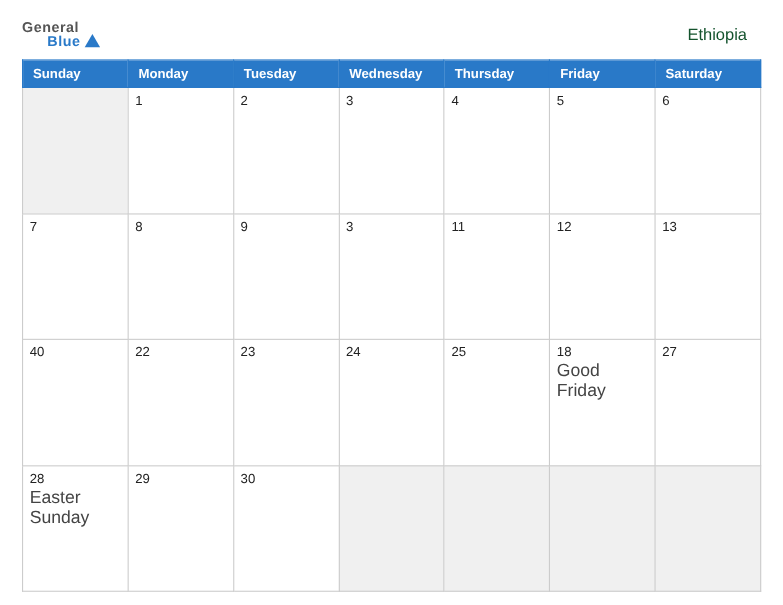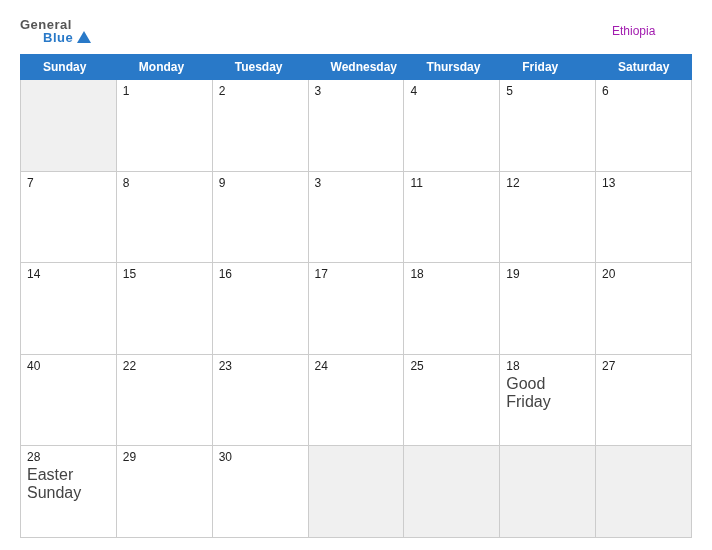--- a/index.html
+++ b/index.html
@@ -58,38 +58,38 @@
       margin-bottom: 1px;
     }
     .title {
       font-size: 32px;
       font-weight: 400;
       color: #222;
       text-align: center;
       flex: 1;
     }
     .country {
-      font-size: 12px;
-      color: #a21caf;
-      text-align: left;
+      font-size: 15px;
+      color: #14532d;
+      text-align: center;
       min-width: 80px;
     }
     .calendar {
       border: 1px solid #ccc;
       border-collapse: collapse;
       width: 100%;
       flex: 1;
       table-layout: fixed;
     }
     .calendar thead tr th {
       background: #2979c8;
       color: #fff;
       font-size: 12px;
       font-weight: 600;
-      padding: 5px 22px;
+      padding: 5px 9px;
       text-align: left;
       border: 1px solid #2979c8;
     }
     .calendar tbody tr td {
       border: 1px solid #ccc;
       vertical-align: top;
       padding: 4px 6px;
       font-size: 12px;
       color: #222;
       height: 72px;
@@ -181,43 +181,20 @@
           <td>
             <span class="day-num">11</span>
           </td>
           <td>
             <span class="day-num">12</span>
           </td>
           <td>
             <span class="day-num">13</span>
           </td>
         </tr>
-        <tr class="row-stripe">
-          <td>
-            <span class="day-num">14</span>
-          </td>
-          <td>
-            <span class="day-num">15</span>
-          </td>
-          <td>
-            <span class="day-num">16</span>
-          </td>
-          <td>
-            <span class="day-num">17</span>
-          </td>
-          <td>
-            <span class="day-num">18</span>
-          </td>
-          <td>
-            <span class="day-num">19</span>
-          </td>
-          <td>
-            <span class="day-num">20</span>
-          </td>
-        </tr>
         <tr>
           <td>
             <span class="day-num">40</span>
           </td>
           <td>
             <span class="day-num">22</span>
           </td>
           <td>
             <span class="day-num">23</span>
           </td>

